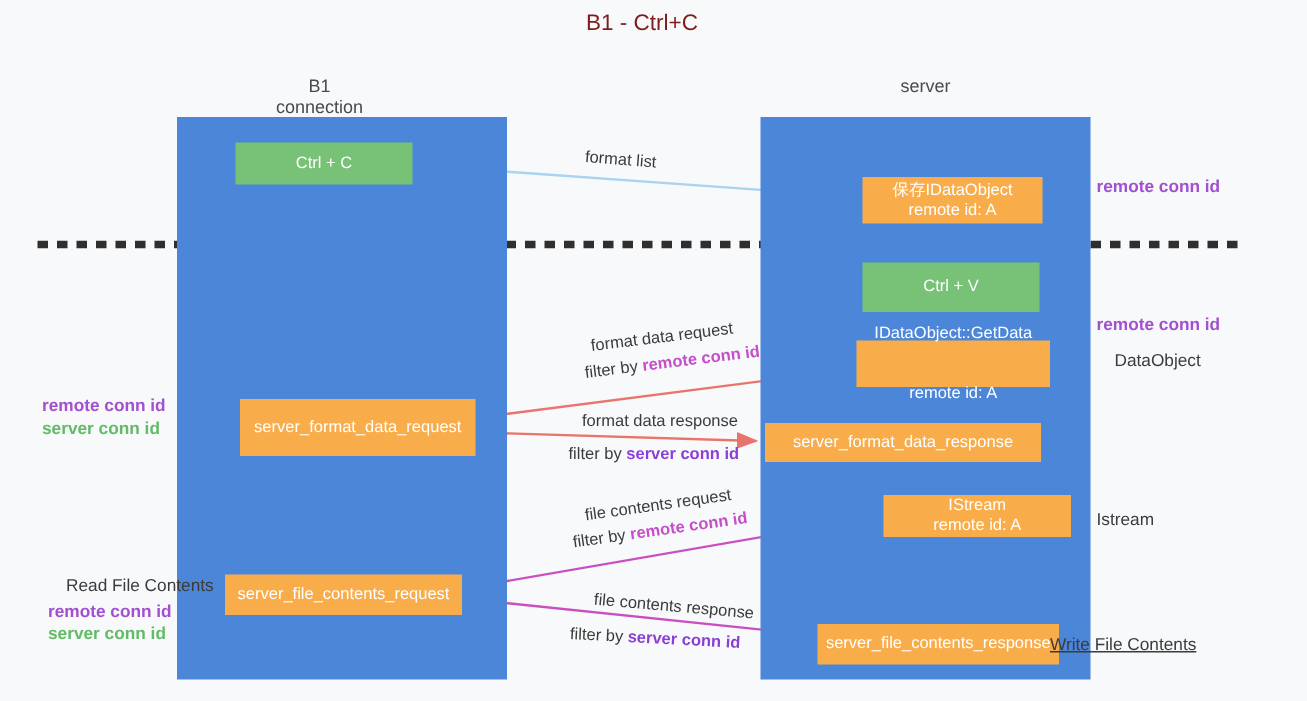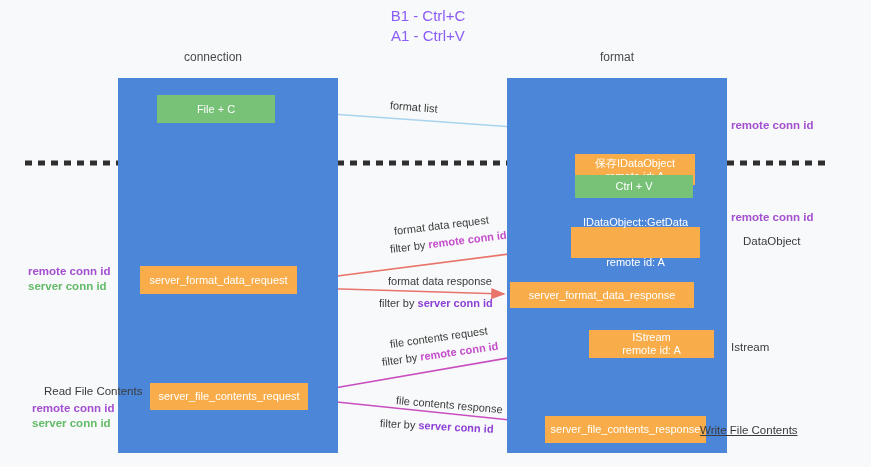--- a/index.html
+++ b/index.html
@@ -1,21 +1,21 @@
 <!DOCTYPE html>
 <html><head>
 <meta charset="utf-8">
 <style>
   html,body { margin:0; padding:0; }
   body { font-family:"Liberation Sans", sans-serif; background:#f8f9fa; }
   .stage { position:relative; width:871px; height:467px; background:#f8f9fa; overflow:hidden; }
   .overlay { position:absolute; left:0; top:0; pointer-events:none; }
 
   .title { position:absolute; left:278px; top:6px; width:300px; text-align:center;
-           font-size:15px; line-height:20px; color:#8b5cf6; }
+           font-size:15px; line-height:20px; color:#7f1d1d; }
   .lane-header { position:absolute; width:140px; text-align:center; font-size:12px;
                  line-height:14px; color:#4a4a4a; }
   .lane { position:absolute; top:78px; width:220px; height:375px; background:#4c86d8; }
 
   .box { position:absolute; display:flex; flex-direction:column; align-items:center;
          justify-content:center; color:#ffffff; font-size:11px; line-height:13px;
          text-align:center; }
   .green  { background:#77c277; }
   .orange { background:#f9ad4a; }
 
@@ -60,52 +60,52 @@
 
     <line x1="309" y1="288" x2="504" y2="294" stroke="#e9746b" stroke-width="1.6" marker-end="url(#mSalmon)"></line>
 
     <line x1="589" y1="344" x2="317" y2="391" stroke="#c94fc0" stroke-width="1.6" marker-end="url(#mMagenta)"></line>
 
     <line x1="308" y1="399" x2="539" y2="423" stroke="#c94fc0" stroke-width="1.6" marker-end="url(#mMagenta)"></line>
   </svg>
 
   <div class="title">
     <div>B1 - Ctrl+C</div>
-    <div>A1 - Ctrl+V</div>
   </div>
 
   <div class="lane-header" style="left:143px; top:50px;">
+    <div>B1</div>
     <div>connection</div>
   </div>
   <div class="lane-header" style="left:547px; top:50px;">
-    <div>format</div>
+    <div>server</div>
   </div>
 
   <div class="lane" style="left:118px;"></div>
   <div class="lane" style="left:507px;"></div>
 
   <div class="box green" style="left:157px; top:95px; width:118px; height:28px;">
-    <div>File + C</div>
+    <div>Ctrl + C</div>
   </div>
 
-  <div class="box orange" style="left:575px; top:118px; width:120px; height:31px;margin-top:36px;">
+  <div class="box orange" style="left:575px; top:118px; width:120px; height:31px;">
     <div>保存IDataObject</div>
     <div>remote id: A</div>
   </div>
 
-  <div class="box green" style="left:575px; top:175px; width:118px; height:23px;">
+  <div class="box green" style="left:575px; top:175px; width:118px; height:33px;">
     <div>Ctrl + V</div>
   </div>
 
   <div class="box orange" style="left:571px; top:227px; width:129px; height:31px;gap:27px;">
     <div>IDataObject::GetData</div>
     <div>remote id: A</div>
   </div>
 
-  <div class="box orange" style="left:140px; top:266px; width:157px; height:28px;">
+  <div class="box orange" style="left:160px; top:266px; width:157px; height:38px;">
     <div>server_format_data_request</div>
   </div>
 
   <div class="box orange" style="left:510px; top:282px; width:184px; height:26px;">
     <div>server_format_data_response</div>
   </div>
 
   <div class="box orange" style="left:589px; top:330px; width:125px; height:28px;">
     <div>IStream</div>
     <div>remote id: A</div>

